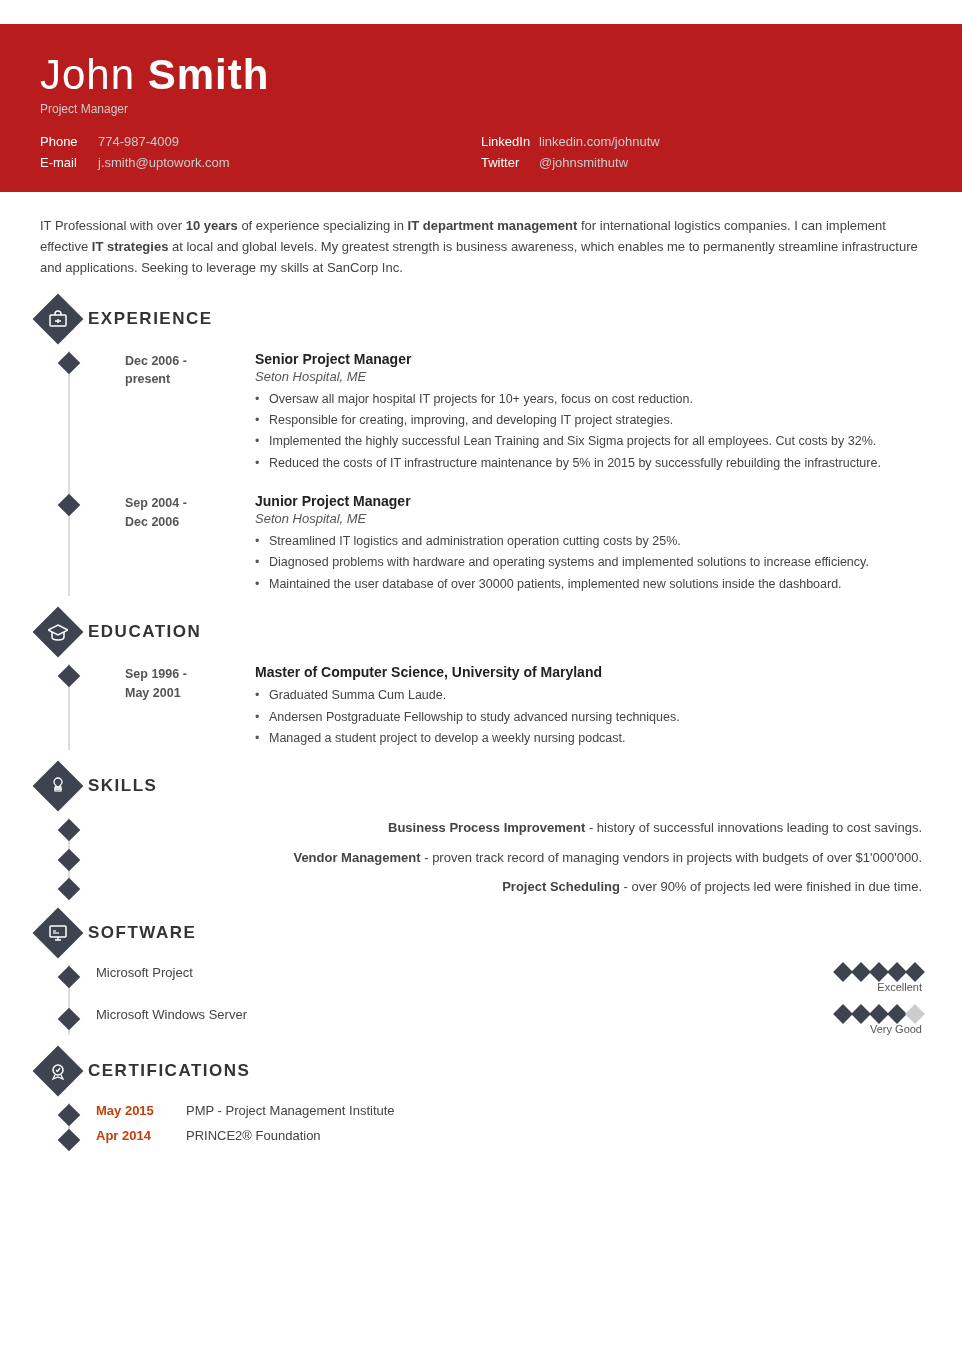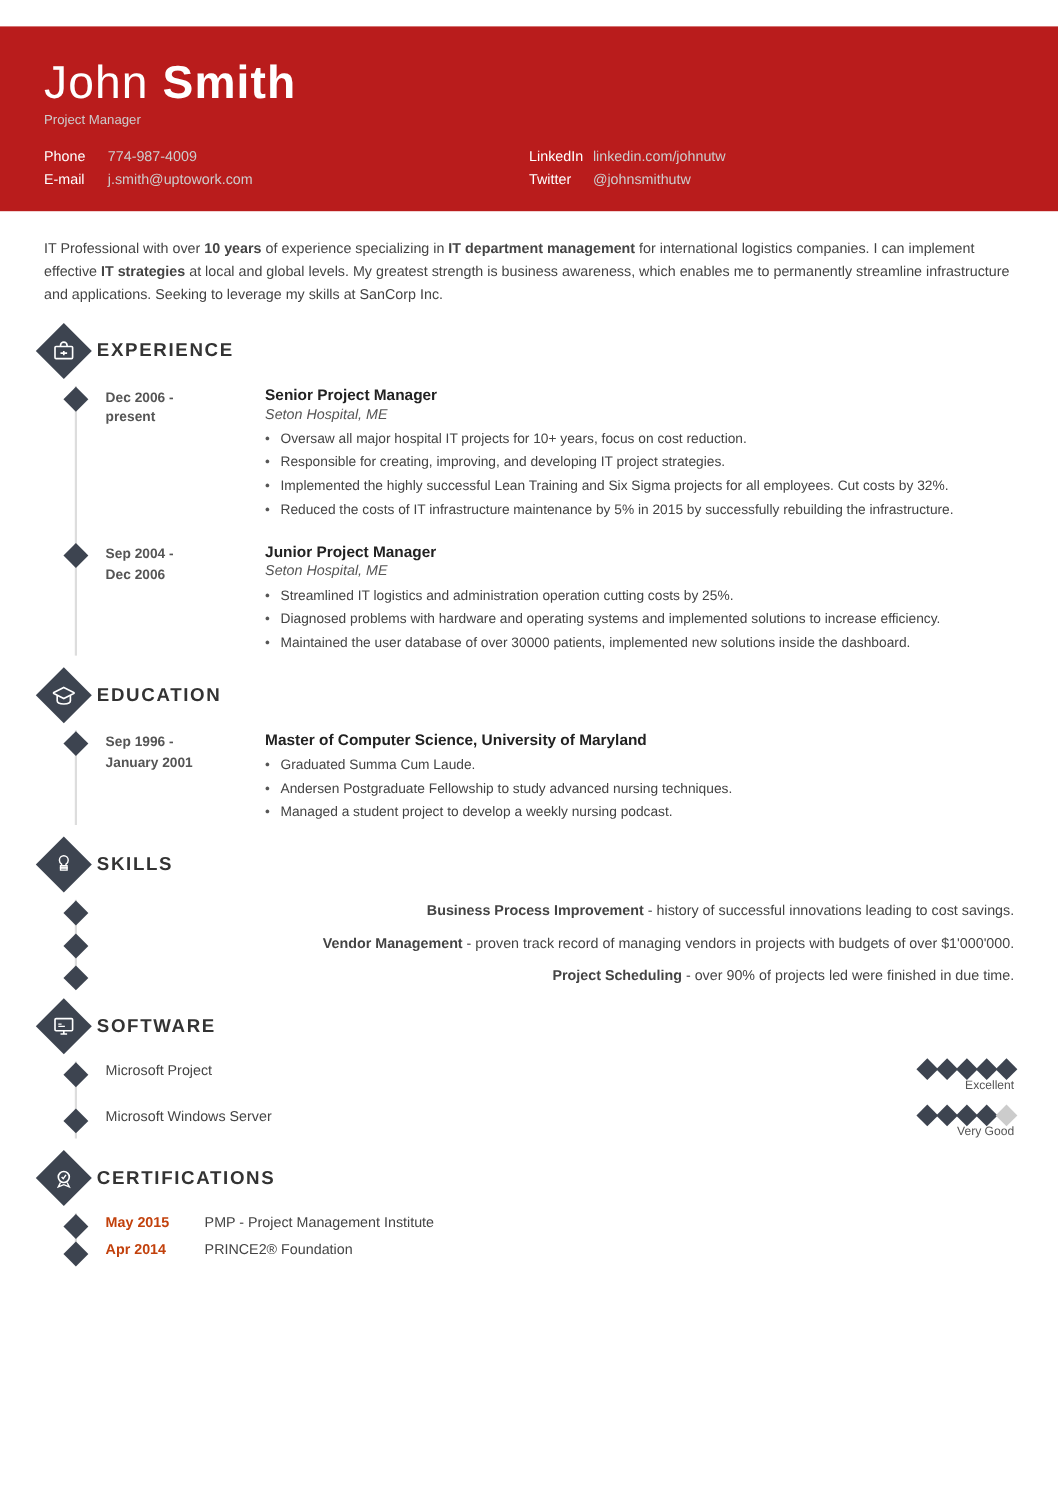--- a/index.html
+++ b/index.html
@@ -133,21 +133,22 @@
       left: -7px;
       top: 4px;
       width: 16px;
       height: 16px;
       background: #3d4450;
       transform: rotate(45deg);
     }
 
     .timeline-content {
       display: flex;
-      gap: 15px;
+      gap: 0;
+      margin-left: 29px;
     }
 
     .timeline-date {
       min-width: 130px;
       font-size: 12.5px;
       color: #555;
       font-weight: 700;
       line-height: 1.5;
       padding-top: 1px;
     }
@@ -437,21 +438,21 @@
       </div>
       <span class="section-title">EDUCATION</span>
     </div>
 
     <div class="timeline">
       <div class="timeline-item">
         <div class="timeline-dot"></div>
         <div class="timeline-content">
           <div class="timeline-date">
             <span>Sep 1996 -</span><br>
-            <span>January 2001</span>
+            <span>May 2001</span>
           </div>
           <div class="timeline-body">
             <div class="edu-title">Master of Computer Science, University of Maryland</div>
             <ul class="timeline-bullets">
               <li>Graduated Summa Cum Laude.</li>
               <li>Andersen Postgraduate Fellowship to study advanced nursing techniques.</li>
               <li>Managed a student project to develop a weekly nursing podcast.</li>
             </ul>
           </div>
         </div>

